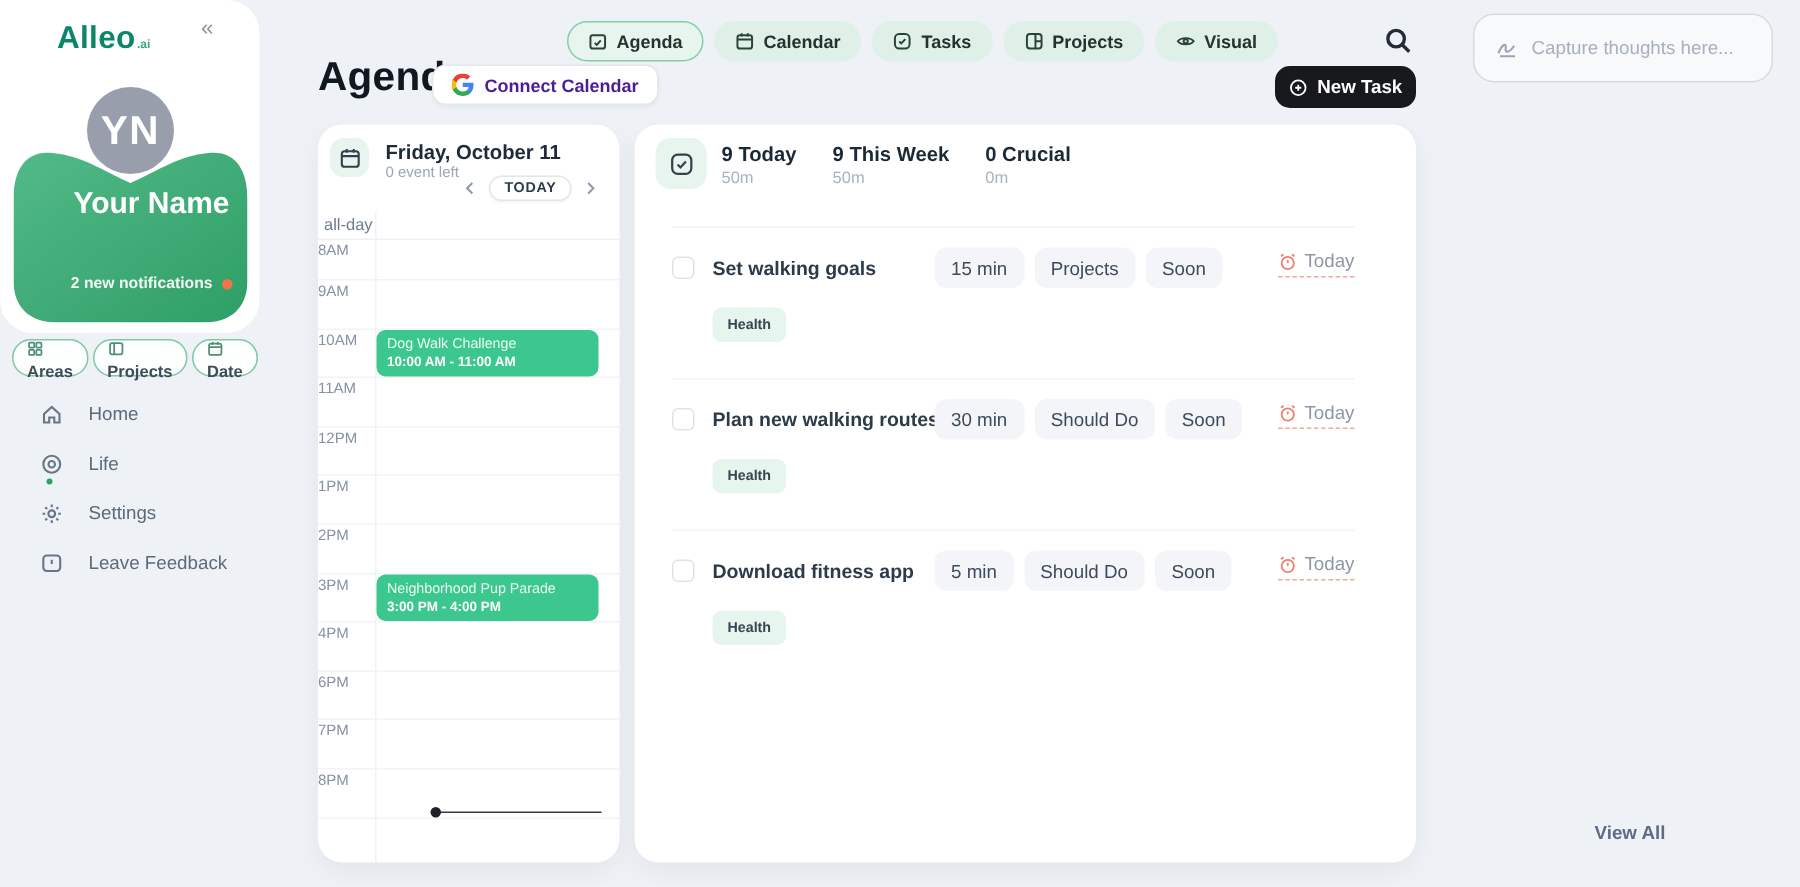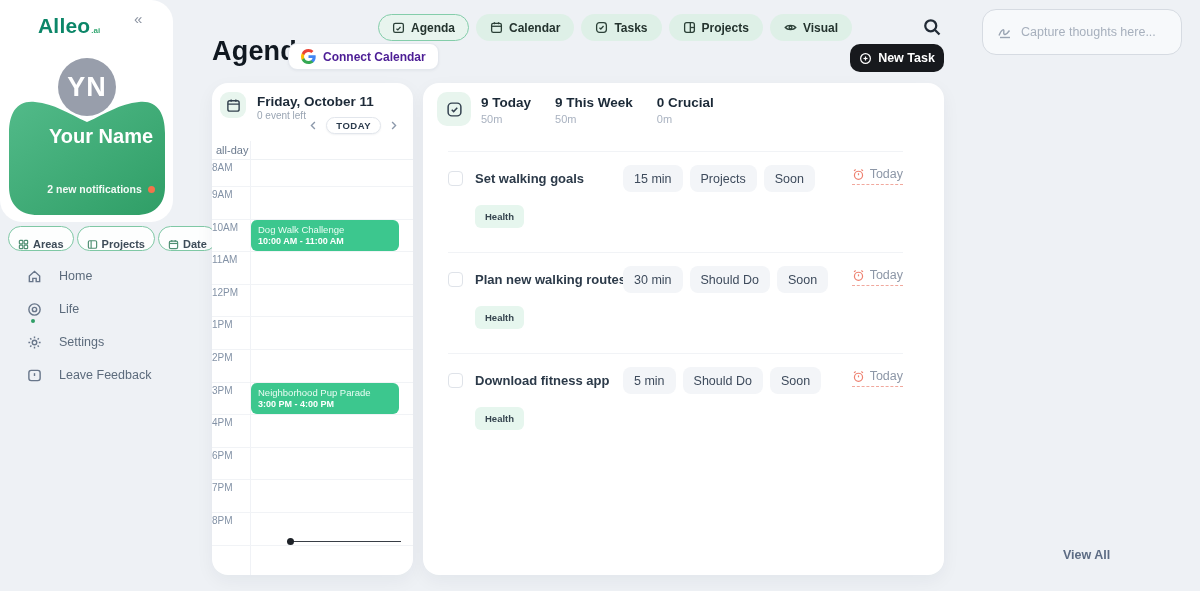--- a/index.html
+++ b/index.html
@@ -15,21 +15,21 @@
   .logo-suffix { font-size:8px; font-weight:700; color:#35a873; margin-left:1px; }
   .collapse-btn { position:absolute; left:134px; top:10px; font-size:15px; color:#8b93a1; cursor:pointer; }
   .avatar { position:absolute; left:58px; top:58px; width:58px; height:58px; border-radius:50%; background:#989eab; color:#ffffff; font-size:27px; font-weight:700; display:flex; align-items:center; justify-content:center; letter-spacing:1px; z-index:3; }
   .profile-svg { position:absolute; left:9px; top:87px; z-index:2; }
   .profile-overlay { position:absolute; left:23px; top:87px; width:156px; height:128px; z-index:4; pointer-events:none; }
   .profile-name { position:absolute; top:38px; width:100%; text-align:center; color:#ffffff; font-size:20px; font-weight:700; }
   .notif-row { position:absolute; bottom:20px; width:100%; display:flex; justify-content:center; align-items:center; gap:6px; }
   .notif-text { color:#f2f9f5; font-size:10.5px; font-weight:600; }
   .notif-dot { width:7px; height:7px; border-radius:50%; background:#f2734a; }
   .filter-row { position:absolute; left:8px; top:226px; display:flex; gap:3px; }
-  .filter-pill { height:25px; border:1.3px solid #7fc8a5; background:#fdfefe; border-radius:13px; display:flex; align-items:flex-end; gap:4px; padding:0 9px; font-size:11px; color:#3e4c59; font-weight:600; cursor:pointer; }
+  .filter-pill { height:25px; border:1.3px solid #7fc8a5; background:#fdfefe; border-radius:13px; display:flex; align-items:flex-start; gap:4px; padding:0 9px; font-size:11px; color:#3e4c59; font-weight:600; cursor:pointer;flex-direction:column; }
   .filter-pill svg { stroke:#4f8f73; }
   .menu { position:absolute; left:27px; top:266px; display:flex; flex-direction:column; gap:13px; }
   .menu-item { display:flex; align-items:center; gap:17px; height:20px; cursor:pointer; }
   .menu-item .mi-icon { position:relative; width:15px; height:15px; }
   .menu-item svg { stroke:#68768a; }
   .menu-label { font-size:12.5px; color:#5c6b7c; font-weight:500; }
   .life-dot { position:absolute; left:4px; bottom:-6px; width:4px; height:4px; border-radius:50%; background:#2f9e66; }
 
   
   .topnav { position:absolute; left:378px; top:14px; display:flex; gap:7px; }

